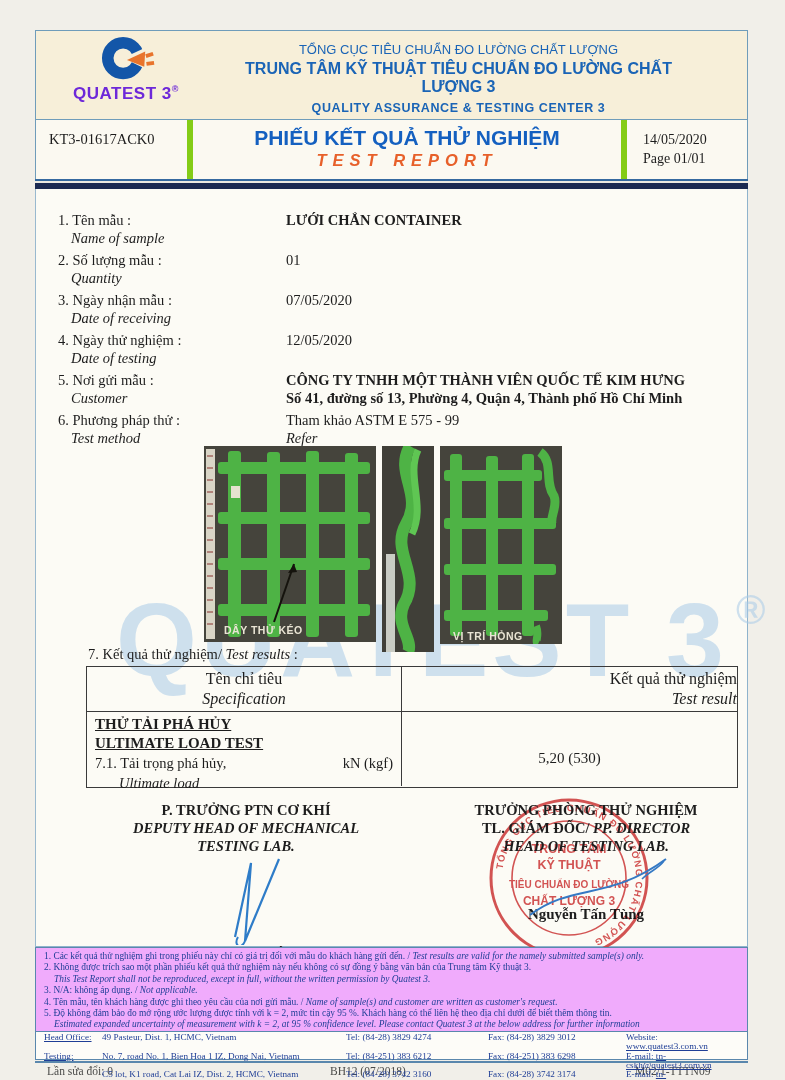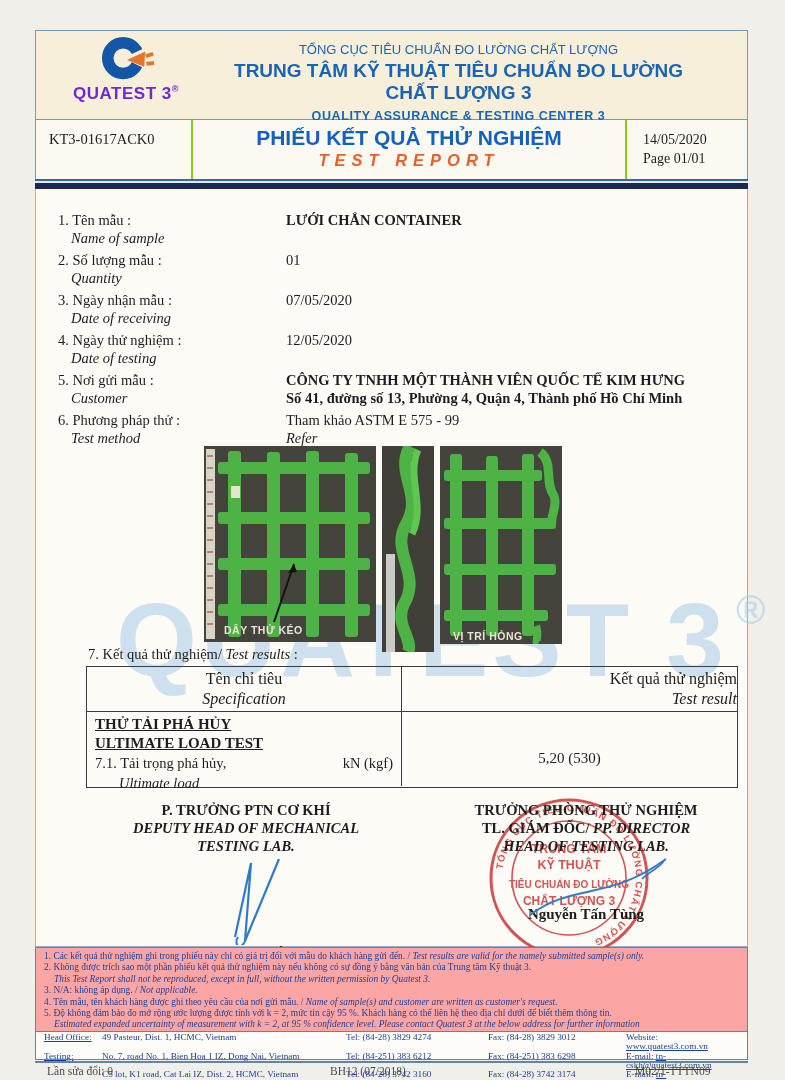--- a/index.html
+++ b/index.html
@@ -11,27 +11,27 @@
   .header-box { position:absolute; left:35px; top:30px; width:713px; height:90px;
                 background:#f7efd9; border:1px solid #6f9cba; display:flex; }
   .logo { width:180px; display:flex; flex-direction:column; align-items:center; padding-top:5px; }
   .logo svg { display:block; }
   .logo-text { font-family:"Liberation Sans",sans-serif; font-weight:800; color:#6d28d9;
                font-size:17px; letter-spacing:.5px; margin-top:-2px; }
   .logo-text .reg { font-size:9px; vertical-align:super; }
   .header-lines { flex:1; text-align:center; padding:11px 46px 0 0;
                   color:#1a64b6; font-family:"Liberation Sans",sans-serif; }
   .h1 { font-size:13px; }
-  .h2 { font-size:19px; font-weight:bold; margin-top:3px;text-align:center; }
+  .h2 { font-size:16px; font-weight:bold; margin-top:3px;text-align:center; }
   .h3 { font-size:12.5px; font-weight:bold; margin-top:5px; letter-spacing:.6px; }
 
   
   .title-bar { position:absolute; left:35px; top:120px; width:713px; height:59px; display:flex;
                background:#fbf9f1; border-left:1px solid #6f9cba; border-right:1px solid #6f9cba; }
-  .tcell { border-right:2px solid #84cc16; }
+  .tcell { border-right:6px solid #84cc16; }
   .tcell-no { width:157px; font-size:14.5px; padding:11px 0 0 13px; }
   .tcell-main { width:434px; text-align:center; padding-top:6px; }
   .title-vi { color:#1460c0; font-family:"Liberation Sans",sans-serif; font-weight:800; font-size:21px; }
   .title-en { color:#e7602a; font-family:"Liberation Sans",sans-serif; font-weight:800;
               font-style:italic; font-size:16.5px; letter-spacing:6px; margin-top:1px; }
   .tcell-date { flex:1; border-right:none; font-size:14px; padding:10px 0 0 16px; line-height:19px; }
 
   .navy-bar { position:absolute; left:35px; top:179px; width:713px; }
   .nb1 { height:2px; background:#35699f; } .nb2 { height:2px; background:#eceae2; }
   .nb3 { height:6px; background:#1b2a52; }
@@ -82,21 +82,21 @@
   .s-b { font-weight:bold; } .s-bi { font-weight:bold; font-style:italic; }
   .sig-name { font-weight:bold; font-size:15px;text-align:center; }
   .sign-left .sig-name { margin-top:-4px; }
   .sign-right .sig-name { margin-top:50px; }
   .stamp { position:absolute; left:48px; top:-8px; opacity:.88; mix-blend-mode:multiply; z-index:0; }
   .stamp text { font-family:"Liberation Sans",sans-serif; font-weight:bold; fill:#cc3b3b; }
   .sig-right-svg { position:absolute; left:88px; top:52px; z-index:2; }
   .sign-right .sig-text { position:relative; z-index:1; }
 
   
-  .notes-box { position:absolute; left:35px; top:947px; width:713px; height:85px; background:#fca5a5;
+  .notes-box { position:absolute; left:35px; top:947px; width:713px; height:85px; background:#f0abfc;
                border:1px solid #5a87ad; padding:3px 6px 0 8px; font-size:9.4px; line-height:11.4px;
                color:#1f3e96; z-index:4; }
   .note-line .nen { font-style:italic; }
   .note-line.indent { padding-left:10px; }
 
   .addr-box { position:absolute; left:35px; top:1032px; width:713px; height:28px; background:#fdfcf8;
               border:1px solid #5a87ad; border-top:none; padding:1px 6px 0 8px; font-size:9.2px;
               line-height:9.3px; color:#1f3e96; z-index:4; }
   .addr-row { display:flex; }
   .addr-a { width:302px; display:flex; }

